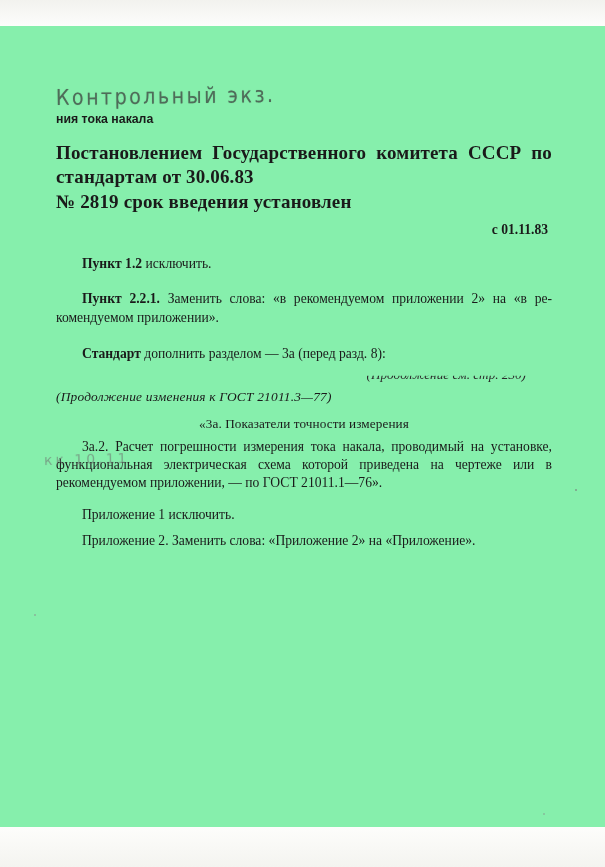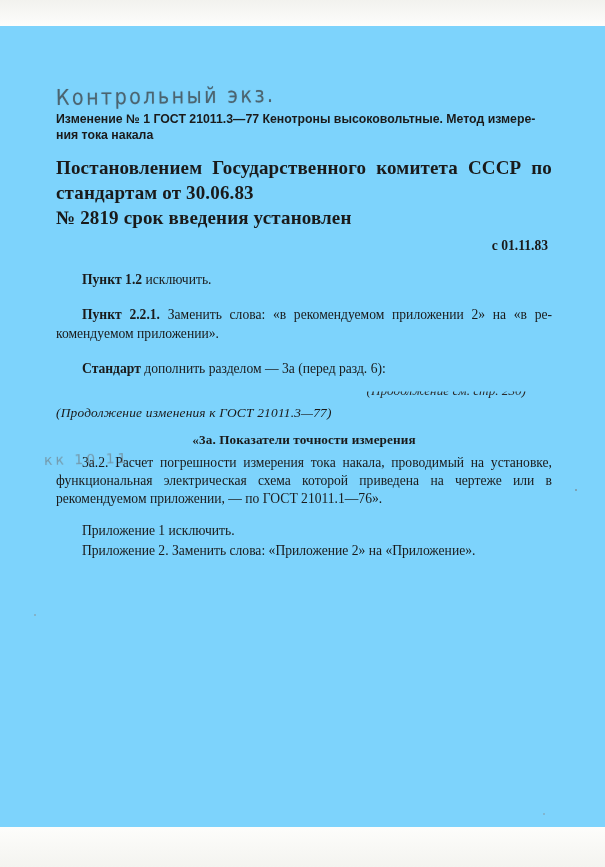--- a/index.html
+++ b/index.html
@@ -11,21 +11,21 @@
     width: 605px;
     height: 867px;
     position: relative;
     font-family: "Liberation Serif", serif;
     color: #1a1a1a;
     overflow: hidden;
   }
   .page {
     position: absolute;
     inset: 0;
-    background: #7dd3fc;
+    background: #86efac;
   }
   
   .scan-edge-top {
     position: absolute;
     top: 0; left: 0; right: 0; height: 26px;
     background: linear-gradient(to bottom, #f2f2ee, #fdfdfb);
   }
   .scan-edge-bottom {
     position: absolute;
     bottom: 0; left: 0; right: 0; height: 40px;
@@ -106,37 +106,37 @@
   }
   .centered-italic {
     text-align: left;
     font-style: italic;
     font-size: 13.4px;
     margin-top: 1px;
     letter-spacing: 0.2px;
   }
   .section-title {
     text-align: center;
-    font-weight: bold;
+    font-weight: normal;
     font-size: 13.2px;
     margin-top: 11px;
     letter-spacing: 0.1px;
   }
   .body-para {
     font-size: 13.6px;
     line-height: 1.33;
     text-align: justify;
     text-indent: 26px;
     margin-top: 6px;
   }
   .tail {
     margin-top: 14px;
   }
   .tail .body-para {
-    margin-top: 2px;
+    margin-top: 8px;
   }
   .issue {
     text-align: center;
     font-size: 13.6px;
     margin-top: 24px;
     padding-left: 30px;
   }
   .smudge {
     position: absolute;
     left: 44px;
@@ -182,40 +182,39 @@
 
 <div class="page">
   <div class="scan-edge-top"></div>
   <div class="scan-edge-bottom"></div>
 
   <div class="content">
 
     <div class="stamp">Контрольный экз.</div>
 
     <div class="hdr">
-      <div>Изменение № 1 ГОСТ 21011.3—77 Кенотроны высоковольтные. Метод измере-</div>
       <div>ния тока накала</div>
     </div>
 
     <div class="para bold">
       <div>Постановлением Государственного комитета СССР по стандартам от 30.06.83</div>
       <div>№ 2819 срок введения установлен</div>
     </div>
 
     <div class="right">с 01.11.83</div>
 
     <div class="block-items">
       <div class="item">
         <span class="lead">Пункт 1.2</span><span> исключить.</span>
       </div>
       <div class="item">
         <span class="lead">Пункт 2.2.1.</span><span> Заменить слова: «в рекомендуемом приложении 2» на «в ре­комендуемом приложении».</span>
       </div>
       <div class="item">
-        <span class="lead">Стандарт</span><span> дополнить разделом — 3а (перед разд. 6):</span>
+        <span class="lead">Стандарт</span><span> дополнить разделом — 3а (перед разд. 8):</span>
       </div>
     </div>
 
     <div class="cut-line">
       <span>(Продолжение см. стр. 230)</span>
     </div>
 
     <div class="centered-italic">(Продолжение изменения к ГОСТ 21011.3—77)</div>
 
     <div class="section-title">«3а. Показатели точности измерения</div>

